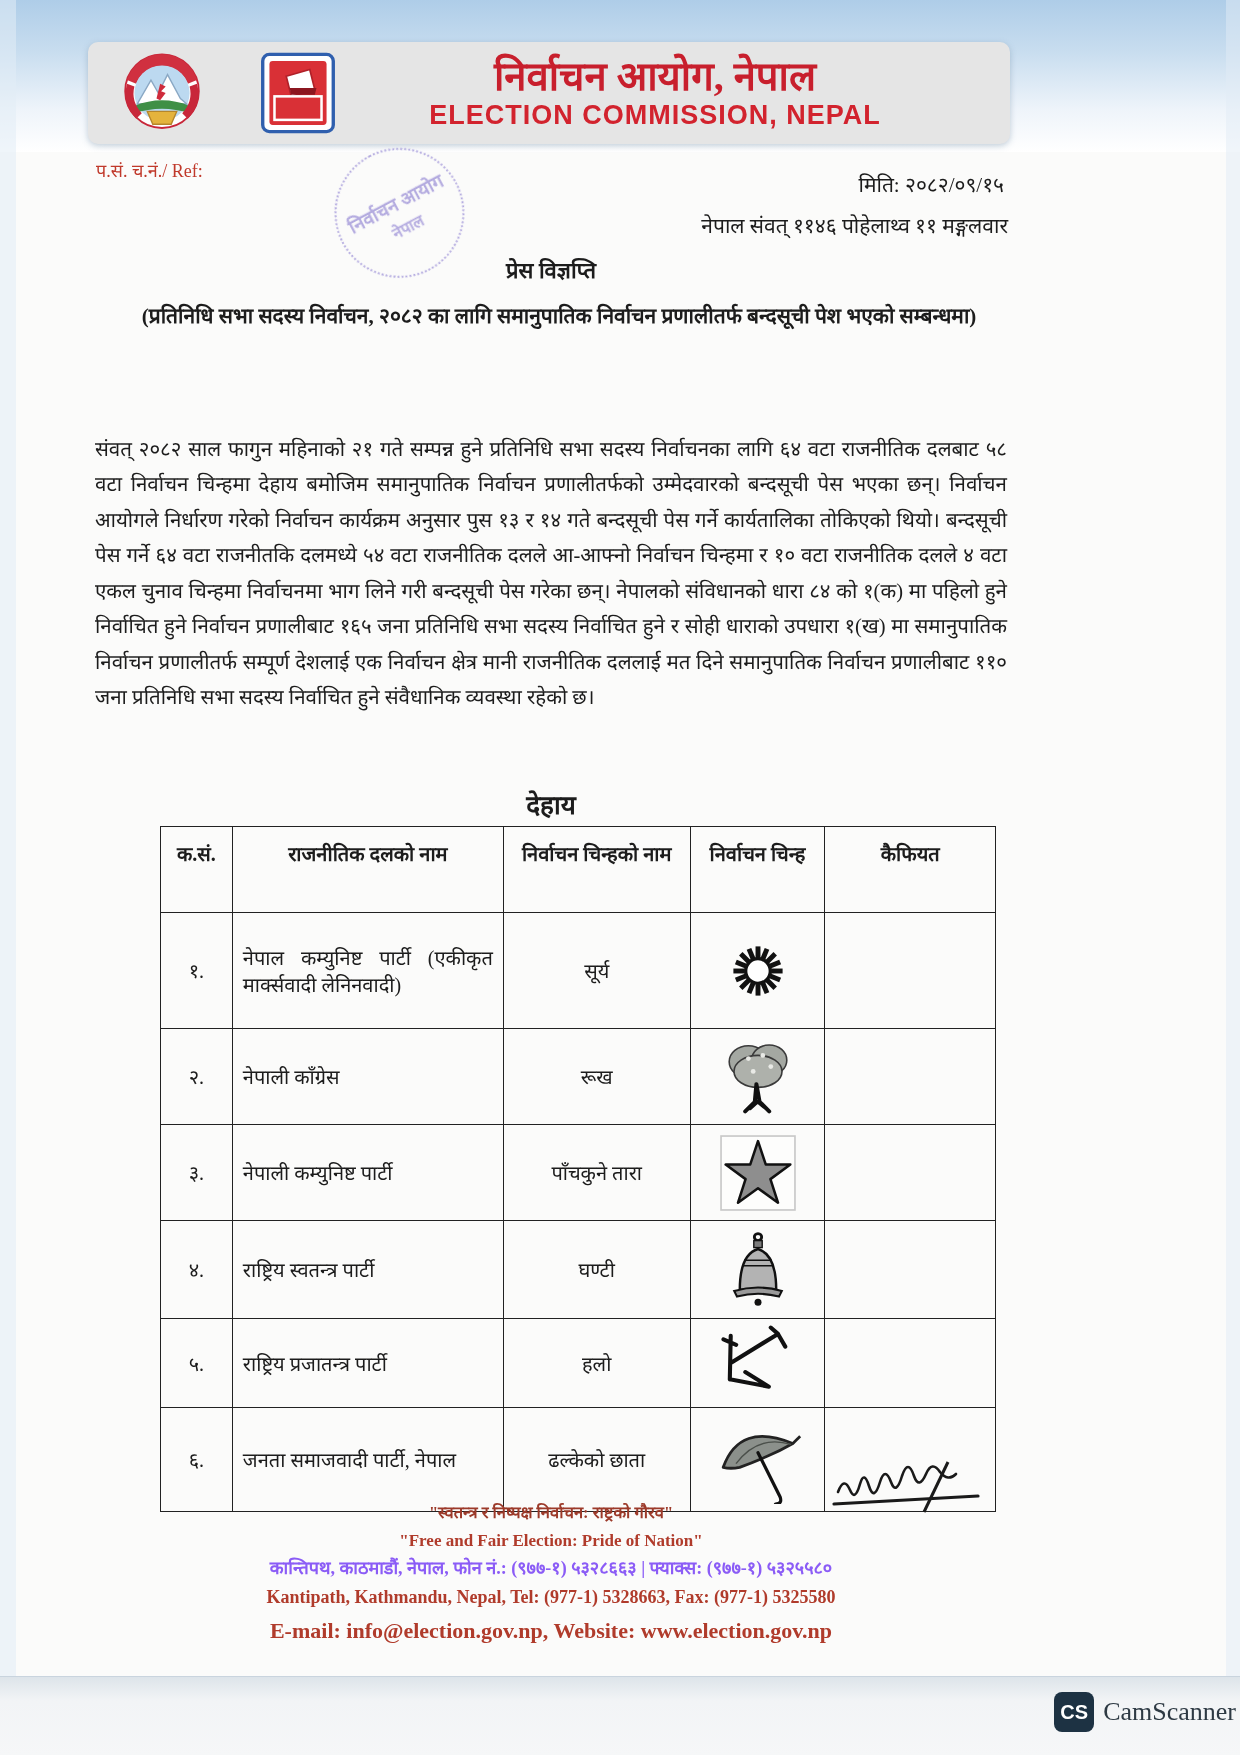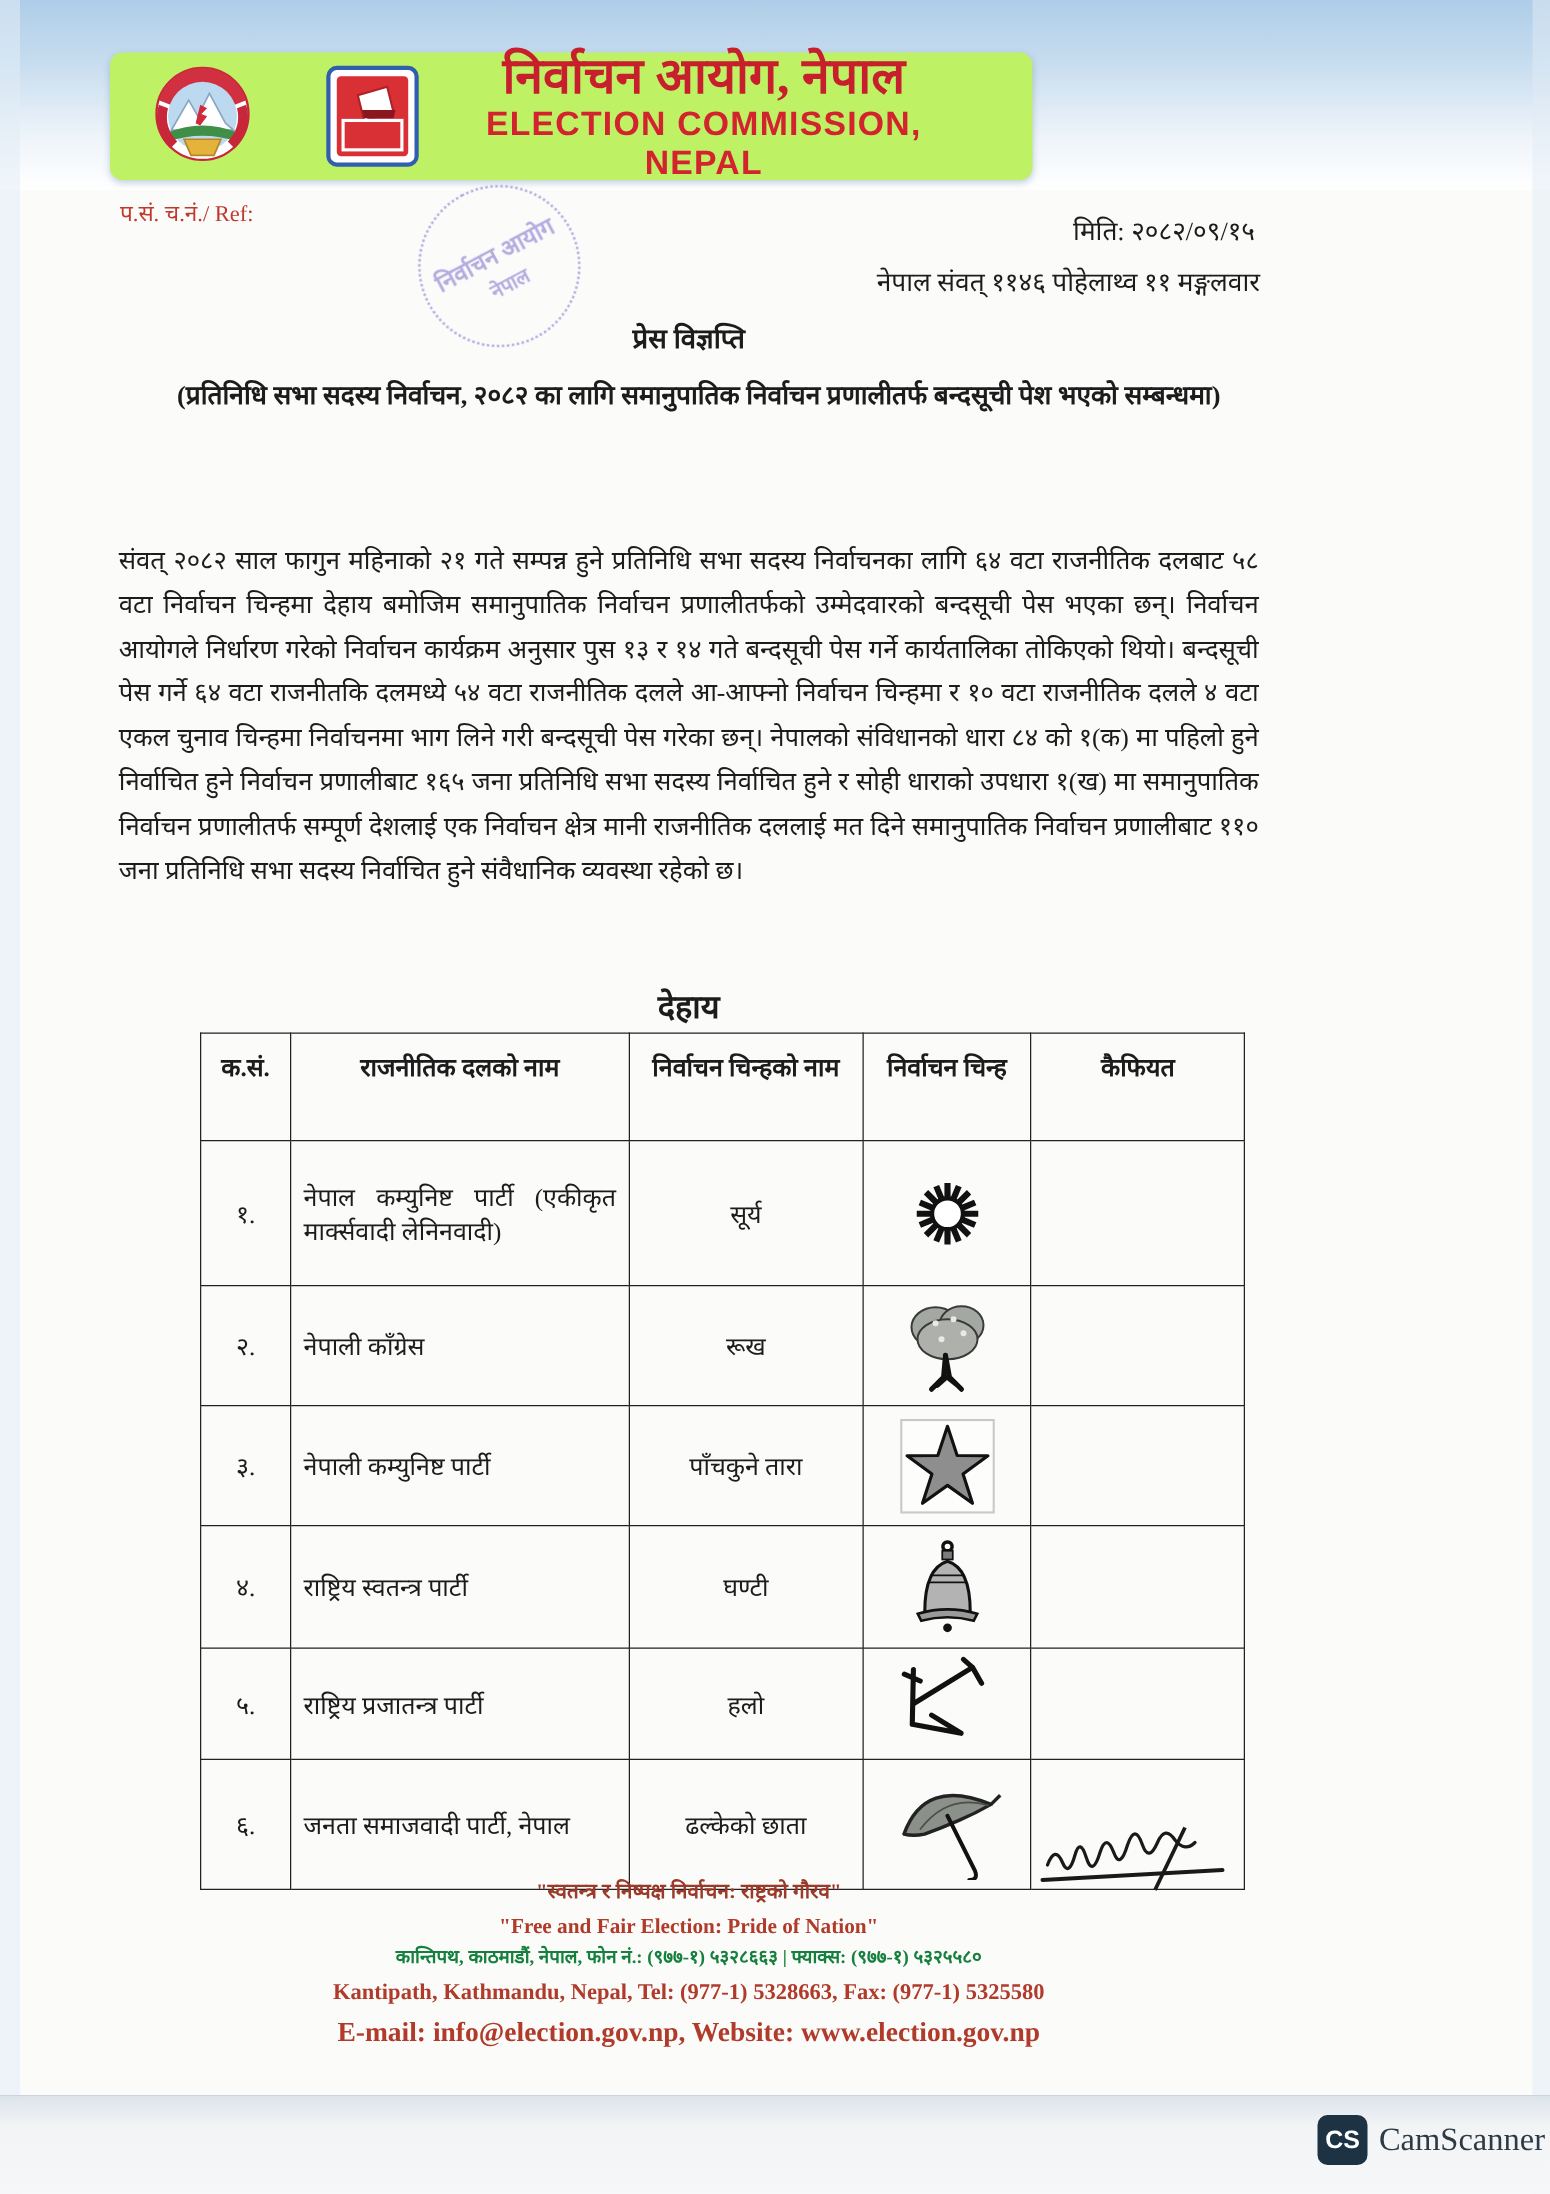--- a/index.html
+++ b/index.html
@@ -5,21 +5,21 @@
   html,body{margin:0;padding:0;}
   body{width:1240px;height:1755px;position:relative;background:#fbfbfa;
        font-family:"Liberation Serif", serif;color:#1c1c1c;overflow:hidden;}
   .top-wash{position:absolute;left:0;top:0;width:1240px;height:152px;
             background:linear-gradient(180deg,#aecde8 0%,#c8ddef 34%,#eef4fa 72%,#ffffff 100%);}
   .side-wash-left{position:absolute;left:0;top:0;width:16px;height:1755px;background:#e2ecf5;opacity:.55;}
   .side-wash-right{position:absolute;right:0;top:0;width:14px;height:1755px;background:#e2ecf5;opacity:.5;}
   .bottom-wash{position:absolute;left:0;top:1676px;width:1240px;height:79px;
                background:linear-gradient(180deg,#dde4ea 0%,#f2f4f6 30%,#f6f7f8 100%);border-top:1px solid #c9d4de;}
 
-  .letterhead{position:absolute;left:88px;top:42px;width:738px;height:102px;background:#bef264;
+  .letterhead{position:absolute;left:88px;top:42px;width:922px;height:102px;background:#e5e5e5;
               border-radius:10px;box-shadow:0 2px 6px rgba(90,120,150,.35);display:flex;align-items:center;}
   .emblem{width:96px;height:92px;margin-left:26px;flex:0 0 auto;}
   .ballot{width:84px;height:84px;margin-left:46px;flex:0 0 auto;}
   .lh-titles{flex:1;text-align:center;padding-right:40px;}
   .lh-nep{font-size:40px;font-weight:700;color:#c81f2d;line-height:1.05;}
   .lh-eng{font-family:"Liberation Sans",sans-serif;font-size:27px;font-weight:800;color:#d2232e;
           letter-spacing:1px;margin-top:2px;}
 
   .ref{position:absolute;left:96px;top:158px;font-size:18px;font-weight:400;color:#c0392b;}
 
@@ -57,21 +57,21 @@
   .c-symname{width:176px;text-align:center;}
   .c-sym{width:116px;text-align:center;}
   .c-remarks{width:158px;}
   .symwrap{display:inline-block;vertical-align:middle;}
   .symwrap svg{display:block;}
 
   .signature{position:absolute;left:828px;top:1458px;width:160px;height:58px;}
   .footer{position:absolute;left:95px;top:1500px;width:912px;text-align:center;line-height:1.62;}
   .f1{font-size:16.5px;font-weight:700;color:#9c3a2a;}
   .f2{font-size:17px;font-weight:700;color:#b03b2b;}
-  .f3{font-size:15px;font-weight:700;color:#15803d;}
+  .f3{font-size:18px;font-weight:700;color:#8b5cf6;}
   .f4{font-size:18px;font-weight:700;color:#b03b2b;}
   .f5{font-size:22px;font-weight:700;color:#b03b2b;}
 
   .camscanner{position:absolute;right:4px;top:1692px;display:flex;align-items:center;gap:9px;}
   .cs-badge{width:40px;height:40px;border-radius:8px;background:#1d3243;color:#fff;
             font-family:"Liberation Sans",sans-serif;font-weight:800;font-size:20px;
             display:flex;align-items:center;justify-content:center;}
   .cs-label{font-family:"Liberation Serif",serif;font-size:26px;color:#2e3a44;}
 </style>
 </head>

